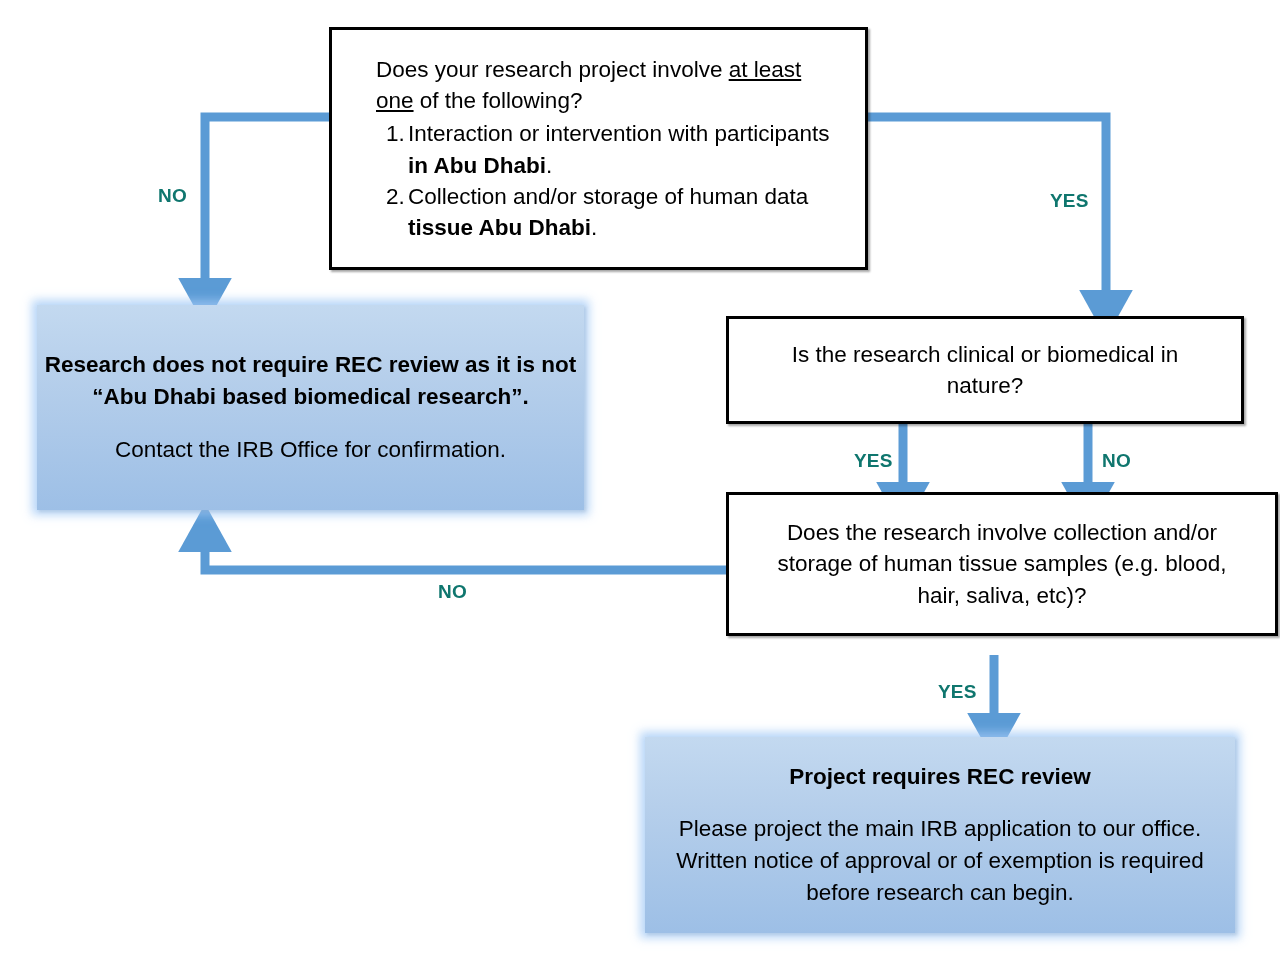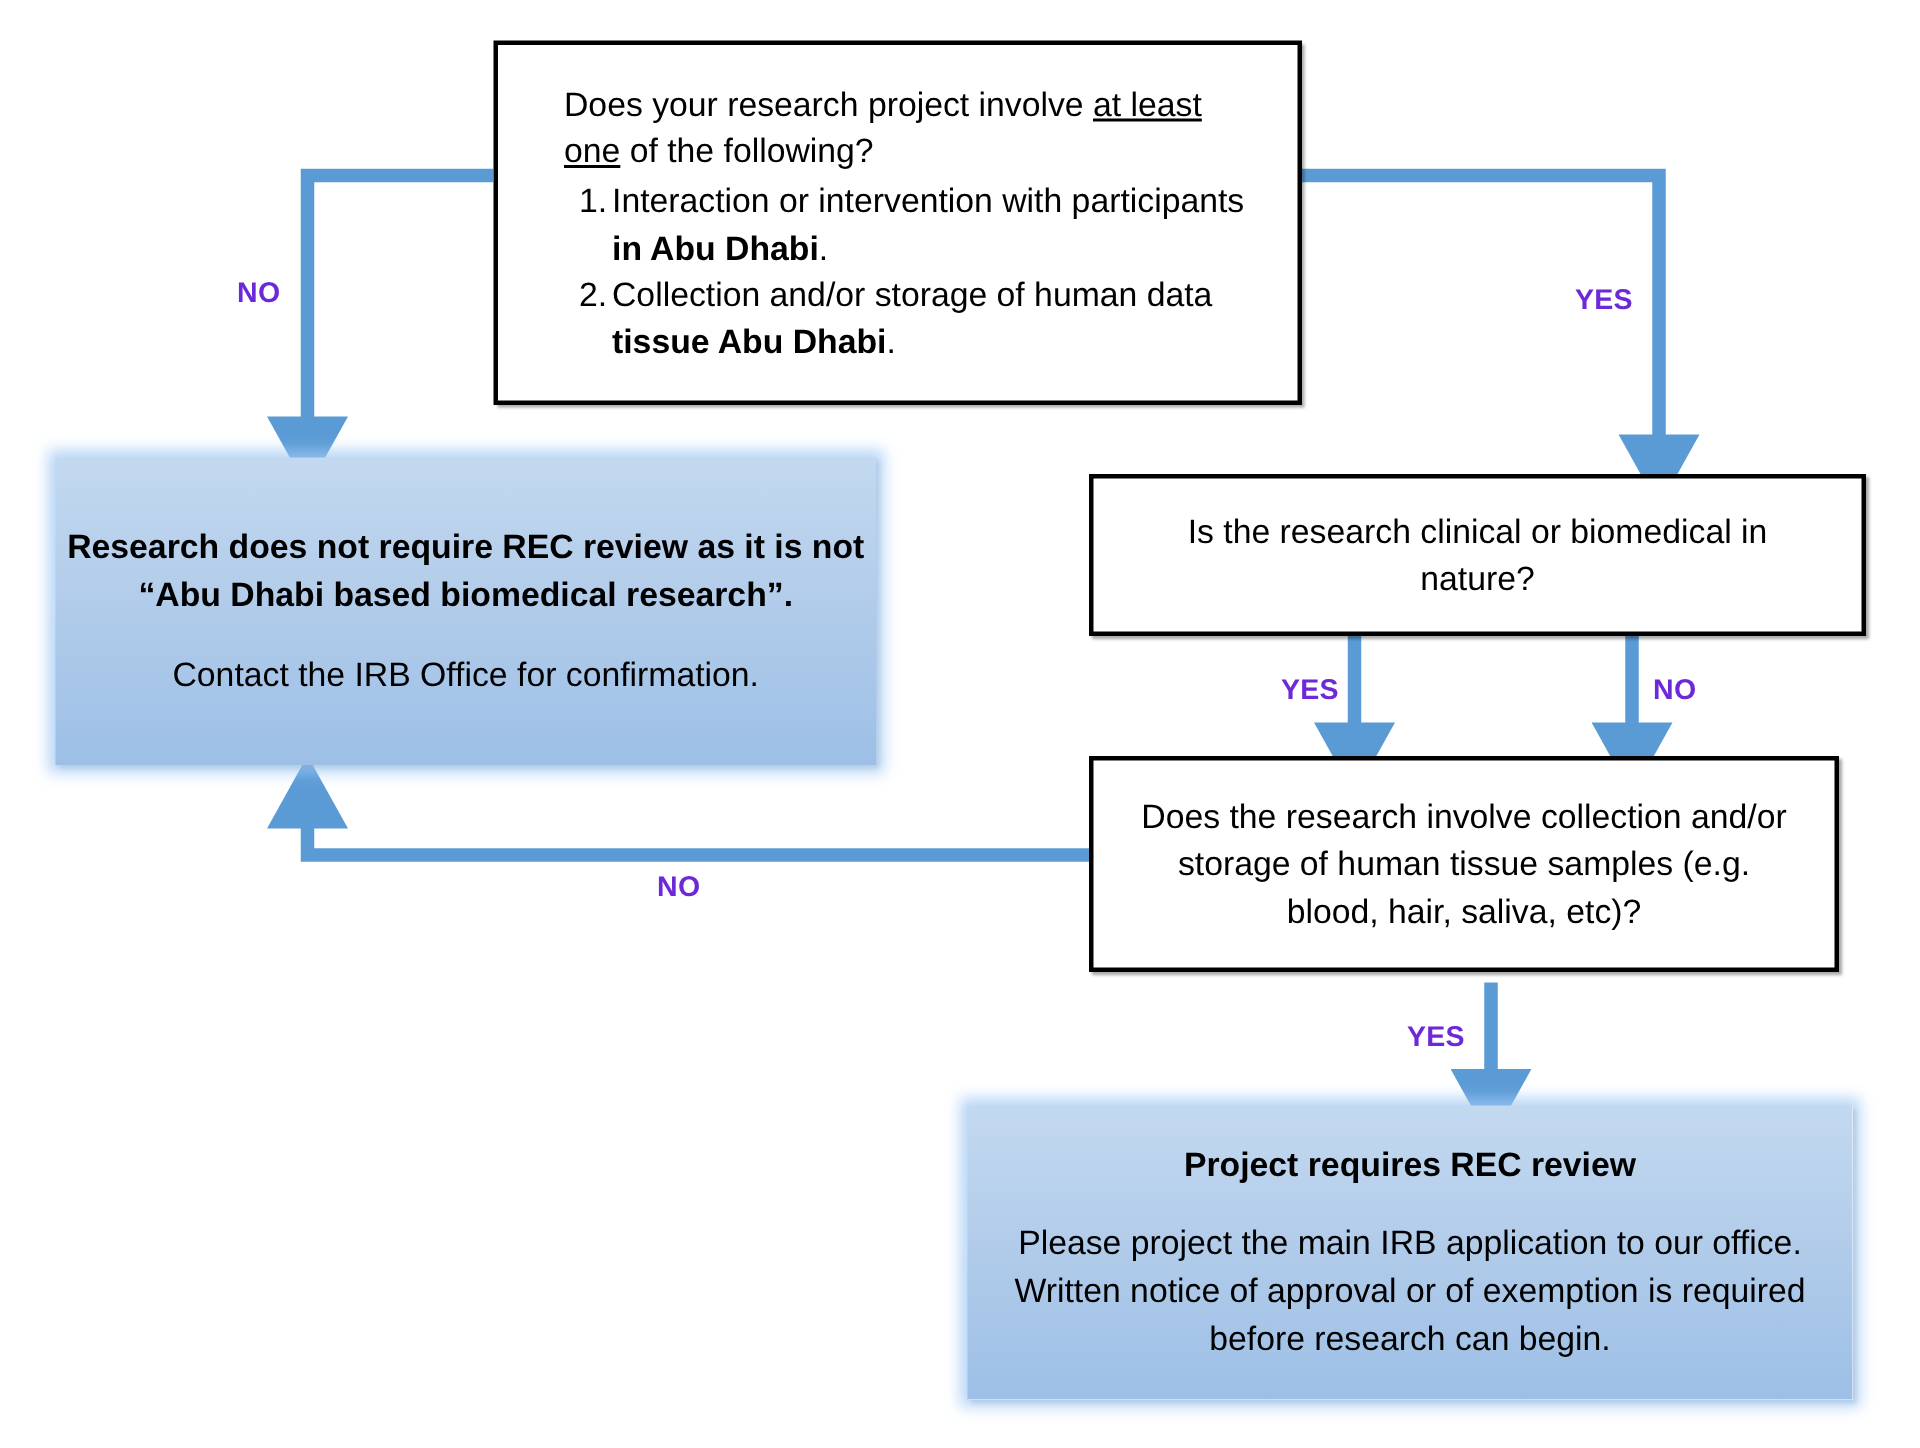--- a/index.html
+++ b/index.html
@@ -93,21 +93,21 @@
 
   
   .conn {
     position: absolute;
   }
   .conn svg { display: block; overflow: visible; }
 
   
   .edge-label {
     position: absolute;
-    color: #6d28d9;
+    color: #0f766e;
     font-weight: bold;
     font-size: 19px;
     letter-spacing: 0.2px;
     white-space: nowrap;
   }
 </style>
 </head>
 <body>
 
 <div id="canvas">
@@ -181,21 +181,21 @@
       <div class="b">Research does not require REC review as it is not “Abu Dhabi based biomedical research”.</div>
       <span class="spacer-line"></span>
       <div>Contact the IRB Office for confirmation.</div>
     </div>
   </div>
 
   <div class="node-decision" style="left:726px; top:316px; width:518px; height:108px;">
     <div class="inner">Is the research clinical or biomedical in nature?</div>
   </div>
 
-  <div class="node-decision" style="left:726px; top:504px; width:500px; height:144px;">
+  <div class="node-decision" style="left:726px; top:492px; width:552px; height:144px;">
     <div class="inner">Does the research involve collection and/or storage of human tissue samples (e.g. blood, hair, saliva, etc)?</div>
   </div>
 
   <div class="node-terminal" style="left:645px; top:737px; width:590px; height:196px;">
     <div class="inner">
       <div class="b">Project requires REC review</div>
       <span class="spacer-line"></span>
       <div>Please project the main IRB application to our office. Written notice of approval or of exemption is required before research can begin.</div>
     </div>
   </div>

